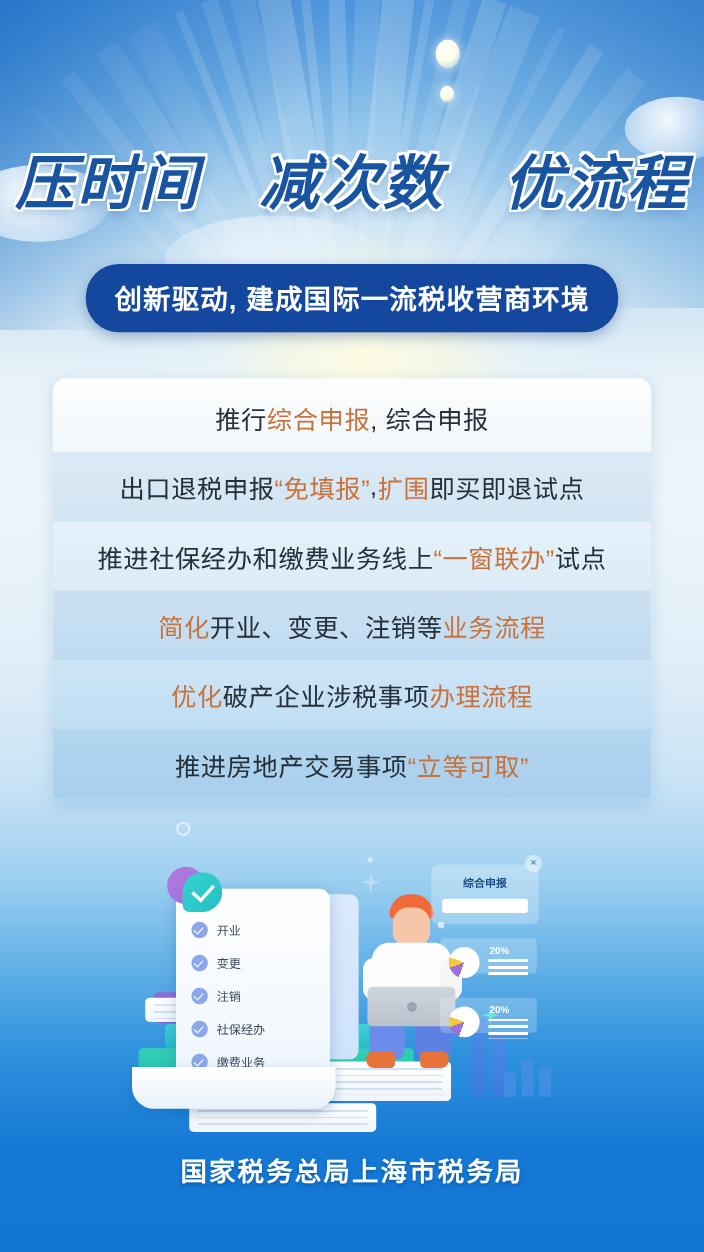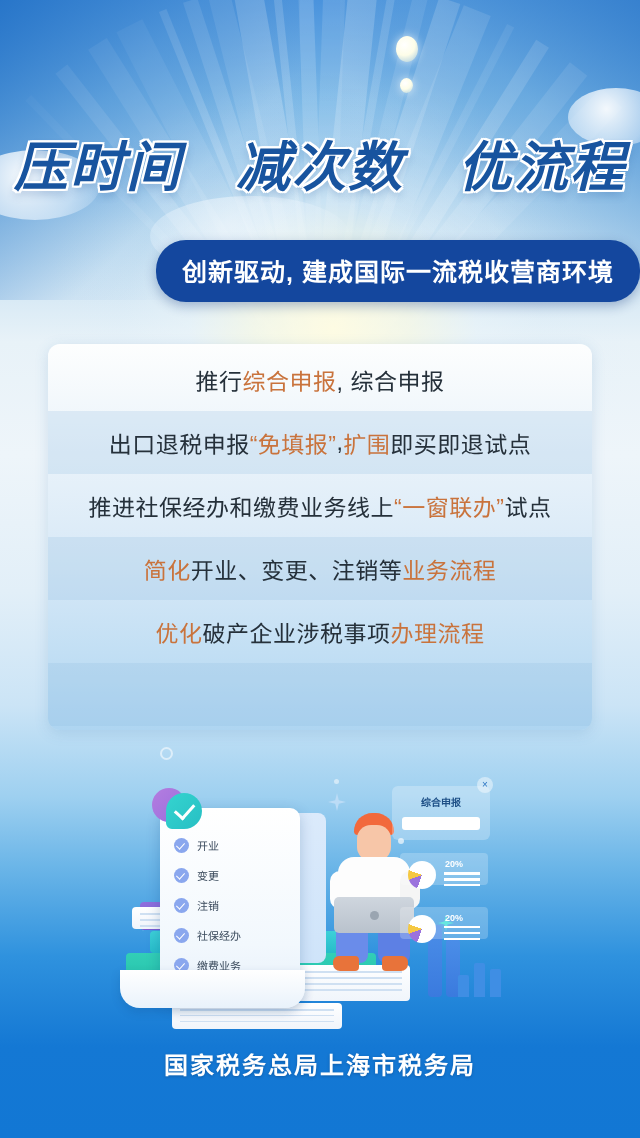--- a/index.html
+++ b/index.html
@@ -77,21 +77,21 @@
     text-shadow:
       2px 0 0 #ffffff, -2px 0 0 #ffffff, 0 2px 0 #ffffff, 0 -2px 0 #ffffff,
       2px 2px 0 #ffffff, -2px -2px 0 #ffffff, 2px -2px 0 #ffffff, -2px 2px 0 #ffffff,
       0 5px 9px rgba(30,80,150,.30);
     white-space:nowrap;
   }
   .headline .seg { display:inline-block; }
   .headline .gap { display:inline-block; width:20px; }
 
   
-  .subtitle-wrap { position:absolute; left:0; top:240px; width:640px; display:flex; justify-content:flex-end; }
+  .subtitle-wrap { position:absolute; left:0; top:240px; width:640px; display:flex; justify-content:center; }
   .subtitle-pill {
     background:#14479e;
     color:#ffffff;
     font-size:25px; font-weight:bold; letter-spacing:1px;
     padding:12px 26px 14px;
     border-radius:30px;
     white-space:nowrap;
     box-shadow:0 4px 12px rgba(12,50,120,.32);
   }
 
@@ -311,20 +311,22 @@
         <span class="hl">简化</span>
         <span>开业、变更、注销等</span>
         <span class="hl">业务流程</span>
       </div>
       <div class="list-row">
         <span class="hl">优化</span>
         <span>破产企业涉税事项</span>
         <span class="hl">办理流程</span>
       </div>
       <div class="list-row alt">
+        <span>推进房地产交易事项</span>
+        <span class="hl">“立等可取”</span>
       </div>
     </div>
 
   <div class="illus">
 
     <div class="deco-ring" style="left:160px;top:12px;width:13px;height:13px;"></div>
     <div class="deco-dot" style="left:398px;top:103px;width:6px;height:6px;"></div>
     <div class="deco-dot" style="left:334px;top:44px;width:5px;height:5px;background:rgba(255,255,255,.5);"></div>
     <div class="sparkle" style="left:328px;top:58px;width:18px;height:18px;"></div>
     <div class="sparkle" style="left:133px;top:176px;width:20px;height:20px;"></div>

